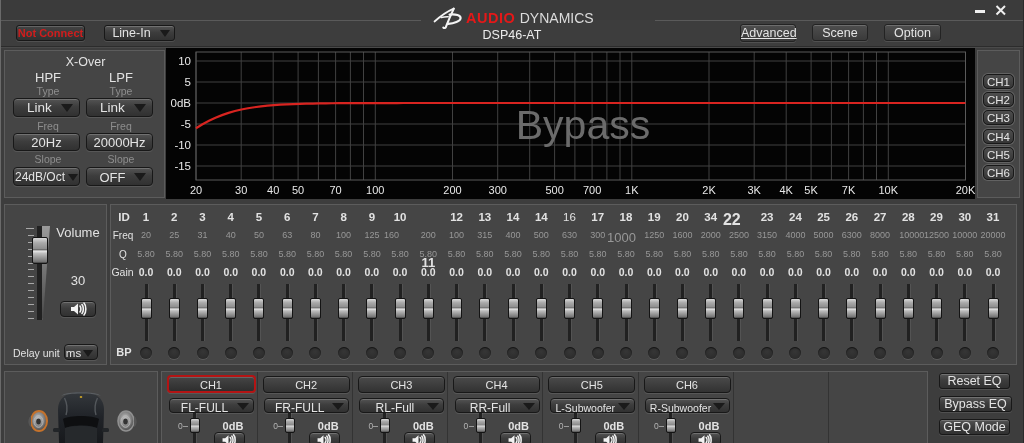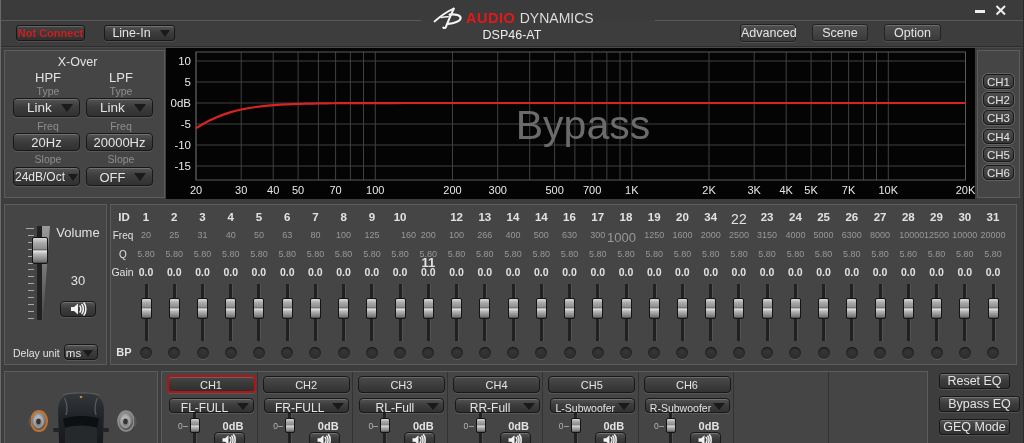--- a/index.html
+++ b/index.html
@@ -30,25 +30,25 @@
 <path d="M6.5 17.5 C12 12.5, 19 7.5, 25.8 4.6" stroke="#f4f4f4" stroke-width="1.7" fill="none" stroke-linecap="round"></path>
 <path d="M25.8 4.6 C23.2 10, 20.2 17, 17.8 23.2 C17.3 24.3, 16 24.3, 15.3 23.5" stroke="#f4f4f4" stroke-width="2.1" fill="none" stroke-linecap="round"></path>
 <path d="M21.5 10.6 C27.5 9.7, 33 11.6, 32.6 14.3 C32.2 17.2, 26 19.6, 20.3 19.9" stroke="#f4f4f4" stroke-width="2.1" fill="none" stroke-linecap="round"></path>
 <path d="M13.2 13.6 C15.5 13, 18.2 12.7, 20.2 12.8" stroke="#f4f4f4" stroke-width="1.5" fill="none" stroke-linecap="round"></path>
 </svg>
 <div class="abs" style="left:466px;top:10px;font-size:14.5px;font-weight:bold;color:#e41818;letter-spacing:0.5px;white-space:nowrap;">AUDIO <span style="color:#dcdcdc;font-weight:normal;letter-spacing:0;font-size:14px;">DYNAMICS</span></div>
 <div class="abs" style="left:452px;top:28px;width:120px;text-align:center;font-size:12.5px;color:#ececec;">DSP46-AT</div>
 <div class="btn" style="left:16px;top:25px;width:69px;height:16px;background:linear-gradient(#434343,#303030);border-radius:3px;font-size:11px;line-height:15px;"><span style="font-weight:bold;color:#d01d1d;">Not Connect</span></div>
 <div class="btn" style="left:104px;top:25px;width:71px;height:16px;border-radius:3px;font-size:12.5px;line-height:14.5px;"><span style="margin-right:16px;">Line-In</span></div>
 <div class="tri" style="left:160px;top:30px;border-left-width:5.5px;border-right-width:5.5px;border-top-width:7px;"></div>
-<div class="btn" style="left:740px;top:24px;width:56px;height:18px;border-radius:3px;background:linear-gradient(#4e4e4e,#3a3a3a);border-color:#232323;font-size:12.5px;line-height:16.5px;"><span>Advanced</span></div>
+<div class="btn" style="left:740px;top:24px;width:56px;height:18px;border-radius:3px;background:linear-gradient(#4e4e4e,#3a3a3a);border-color:#232323;font-size:12.5px;line-height:16.5px;text-decoration:underline;"><span>Advanced</span></div>
 <div class="btn" style="left:812px;top:24px;width:56px;height:17px;border-radius:3px;background:linear-gradient(#4e4e4e,#3a3a3a);border-color:#232323;font-size:12.5px;line-height:16.5px;"><span>Scene</span></div>
 <div class="btn" style="left:884px;top:24px;width:57px;height:17px;border-radius:3px;background:linear-gradient(#4e4e4e,#3a3a3a);border-color:#232323;font-size:12.5px;line-height:16.5px;"><span>Option</span></div>
 <div class="panel" style="left:4px;top:50px;width:161px;height:148px;"></div>
-<div class="abs wt" style="left:8px;top:55px;width:139px;text-align:center;font-size:12.5px;">X-Over</div>
+<div class="abs wt" style="left:16px;top:55px;width:139px;text-align:center;font-size:12.5px;">X-Over</div>
 <div class="abs wt" style="left:14px;top:70px;width:68px;text-align:center;font-size:13px;">HPF</div>
 <div class="abs wt" style="left:87px;top:70px;width:68px;text-align:center;font-size:13px;">LPF</div>
 <div class="lbl" style="left:14px;top:85px;width:68px;font-size:10.5px;">Type</div>
 <div class="lbl" style="left:14px;top:120px;width:68px;font-size:10.5px;">Freq</div>
 <div class="lbl" style="left:14px;top:153px;width:68px;font-size:10.5px;">Slope</div>
 <div class="lbl" style="left:87px;top:85px;width:68px;font-size:10.5px;">Type</div>
 <div class="lbl" style="left:87px;top:120px;width:68px;font-size:10.5px;">Freq</div>
 <div class="lbl" style="left:87px;top:153px;width:68px;font-size:10.5px;">Slope</div>
 <div class="btn" style="left:13px;top:98px;width:67px;height:19px;font-size:13.5px;line-height:18px;"><span style="margin-right:14px;">Link</span></div>
 <div class="tri" style="left:61px;top:104px;border-left-width:6.5px;border-right-width:6.5px;border-top-width:8.5px;"></div>
@@ -230,62 +230,62 @@
 <div class="thumb" style="left:338.1px;top:297.5px;width:11px;height:21.5px;"></div>
 <div class="abs" style="left:337.6px;top:346.5px;width:12px;height:12px;border-radius:50%;background:radial-gradient(circle at 50% 40%,#363636,#282828);box-shadow:0 1px 0 rgba(255,255,255,0.12), inset 0 1px 1px rgba(0,0,0,0.6);"></div>
 <div class="abs wt" style="left:355.9px;top:211px;width:32px;text-align:center;font-size:11.5px;font-weight:bold;">9</div>
 <div class="abs" style="left:355.9px;top:230px;width:32px;text-align:center;font-size:9px;color:#989898;">125</div>
 <div class="abs" style="left:355.9px;top:249px;width:32px;text-align:center;font-size:9px;color:#989898;">5.80</div>
 <div class="abs wt" style="left:355.9px;top:266px;width:32px;text-align:center;font-size:10.5px;font-weight:bold;">0.0</div>
 <div class="track" style="left:370.4px;top:284px;width:3px;height:57px;"></div>
 <div class="thumb" style="left:366.4px;top:297.5px;width:11px;height:21.5px;"></div>
 <div class="abs" style="left:365.9px;top:346.5px;width:12px;height:12px;border-radius:50%;background:radial-gradient(circle at 50% 40%,#363636,#282828);box-shadow:0 1px 0 rgba(255,255,255,0.12), inset 0 1px 1px rgba(0,0,0,0.6);"></div>
 <div class="abs wt" style="left:384.1px;top:211px;width:32px;text-align:center;font-size:11.5px;font-weight:bold;">10</div>
-<div class="abs" style="left:384.1px;top:230px;width:32px;text-align:right;font-size:9px;color:#989898;">160</div>
+<div class="abs" style="left:384.1px;top:230px;width:32px;text-align:left;font-size:9px;color:#989898;">160</div>
 <div class="abs" style="left:384.1px;top:249px;width:32px;text-align:center;font-size:9px;color:#989898;">5.80</div>
 <div class="abs wt" style="left:384.1px;top:266px;width:32px;text-align:center;font-size:10.5px;font-weight:bold;">0.0</div>
 <div class="track" style="left:398.6px;top:284px;width:3px;height:57px;"></div>
 <div class="thumb" style="left:394.6px;top:297.5px;width:11px;height:21.5px;"></div>
 <div class="abs" style="left:394.1px;top:346.5px;width:12px;height:12px;border-radius:50%;background:radial-gradient(circle at 50% 40%,#363636,#282828);box-shadow:0 1px 0 rgba(255,255,255,0.12), inset 0 1px 1px rgba(0,0,0,0.6);"></div>
 <div class="abs wt" style="left:412.3px;top:211px;width:32px;text-align:center;font-size:13px;font-weight:bold;margin-top:44px;">11</div>
 <div class="abs" style="left:412.3px;top:230px;width:32px;text-align:center;font-size:9px;color:#989898;">200</div>
 <div class="abs" style="left:412.3px;top:249px;width:32px;text-align:center;font-size:9px;color:#989898;">5.80</div>
 <div class="abs wt" style="left:412.3px;top:266px;width:32px;text-align:center;font-size:10.5px;font-weight:bold;">0.0</div>
 <div class="track" style="left:426.8px;top:284px;width:3px;height:57px;"></div>
 <div class="thumb" style="left:422.8px;top:297.5px;width:11px;height:21.5px;"></div>
 <div class="abs" style="left:422.3px;top:346.5px;width:12px;height:12px;border-radius:50%;background:radial-gradient(circle at 50% 40%,#363636,#282828);box-shadow:0 1px 0 rgba(255,255,255,0.12), inset 0 1px 1px rgba(0,0,0,0.6);"></div>
 <div class="abs wt" style="left:440.6px;top:211px;width:32px;text-align:center;font-size:11.5px;font-weight:bold;">12</div>
 <div class="abs" style="left:440.6px;top:230px;width:32px;text-align:center;font-size:9px;color:#989898;">100</div>
 <div class="abs" style="left:440.6px;top:249px;width:32px;text-align:center;font-size:9px;color:#989898;">5.80</div>
 <div class="abs wt" style="left:440.6px;top:266px;width:32px;text-align:center;font-size:10.5px;font-weight:bold;">0.0</div>
 <div class="track" style="left:455.1px;top:284px;width:3px;height:57px;"></div>
 <div class="thumb" style="left:451.1px;top:297.5px;width:11px;height:21.5px;"></div>
 <div class="abs" style="left:450.6px;top:346.5px;width:12px;height:12px;border-radius:50%;background:radial-gradient(circle at 50% 40%,#363636,#282828);box-shadow:0 1px 0 rgba(255,255,255,0.12), inset 0 1px 1px rgba(0,0,0,0.6);"></div>
 <div class="abs wt" style="left:468.8px;top:211px;width:32px;text-align:center;font-size:11.5px;font-weight:bold;">13</div>
-<div class="abs" style="left:468.8px;top:230px;width:32px;text-align:center;font-size:9px;color:#989898;">266</div>
+<div class="abs" style="left:468.8px;top:230px;width:32px;text-align:center;font-size:9px;color:#989898;">315</div>
 <div class="abs" style="left:468.8px;top:249px;width:32px;text-align:center;font-size:9px;color:#989898;">5.80</div>
 <div class="abs wt" style="left:468.8px;top:266px;width:32px;text-align:center;font-size:10.5px;font-weight:bold;">0.0</div>
 <div class="track" style="left:483.3px;top:284px;width:3px;height:57px;"></div>
 <div class="thumb" style="left:479.3px;top:297.5px;width:11px;height:21.5px;"></div>
 <div class="abs" style="left:478.8px;top:346.5px;width:12px;height:12px;border-radius:50%;background:radial-gradient(circle at 50% 40%,#363636,#282828);box-shadow:0 1px 0 rgba(255,255,255,0.12), inset 0 1px 1px rgba(0,0,0,0.6);"></div>
 <div class="abs wt" style="left:497.0px;top:211px;width:32px;text-align:center;font-size:11.5px;font-weight:bold;">14</div>
 <div class="abs" style="left:497.0px;top:230px;width:32px;text-align:center;font-size:9px;color:#989898;">400</div>
 <div class="abs" style="left:497.0px;top:249px;width:32px;text-align:center;font-size:9px;color:#989898;">5.80</div>
 <div class="abs wt" style="left:497.0px;top:266px;width:32px;text-align:center;font-size:10.5px;font-weight:bold;">0.0</div>
 <div class="track" style="left:511.5px;top:284px;width:3px;height:57px;"></div>
 <div class="thumb" style="left:507.5px;top:297.5px;width:11px;height:21.5px;"></div>
 <div class="abs" style="left:507.0px;top:346.5px;width:12px;height:12px;border-radius:50%;background:radial-gradient(circle at 50% 40%,#363636,#282828);box-shadow:0 1px 0 rgba(255,255,255,0.12), inset 0 1px 1px rgba(0,0,0,0.6);"></div>
 <div class="abs wt" style="left:525.3px;top:211px;width:32px;text-align:center;font-size:11.5px;font-weight:bold;">14</div>
 <div class="abs" style="left:525.3px;top:230px;width:32px;text-align:center;font-size:9px;color:#989898;">500</div>
 <div class="abs" style="left:525.3px;top:249px;width:32px;text-align:center;font-size:9px;color:#989898;">5.80</div>
 <div class="abs wt" style="left:525.3px;top:266px;width:32px;text-align:center;font-size:10.5px;font-weight:bold;">0.0</div>
 <div class="track" style="left:539.8px;top:284px;width:3px;height:57px;"></div>
 <div class="thumb" style="left:535.8px;top:297.5px;width:11px;height:21.5px;"></div>
 <div class="abs" style="left:535.3px;top:346.5px;width:12px;height:12px;border-radius:50%;background:radial-gradient(circle at 50% 40%,#363636,#282828);box-shadow:0 1px 0 rgba(255,255,255,0.12), inset 0 1px 1px rgba(0,0,0,0.6);"></div>
-<div class="abs wt" style="left:553.5px;top:211px;width:32px;text-align:center;font-size:11.5px;font-weight:bold;">16</div>
+<div class="abs wt" style="left:553.5px;top:211px;width:32px;text-align:center;font-size:11.5px;font-weight:normal;">16</div>
 <div class="abs" style="left:553.5px;top:230px;width:32px;text-align:center;font-size:9px;color:#989898;">630</div>
 <div class="abs" style="left:553.5px;top:249px;width:32px;text-align:center;font-size:9px;color:#989898;">5.80</div>
 <div class="abs wt" style="left:553.5px;top:266px;width:32px;text-align:center;font-size:10.5px;font-weight:bold;">0.0</div>
 <div class="track" style="left:568.0px;top:284px;width:3px;height:57px;"></div>
 <div class="thumb" style="left:564.0px;top:297.5px;width:11px;height:21.5px;"></div>
 <div class="abs" style="left:563.5px;top:346.5px;width:12px;height:12px;border-radius:50%;background:radial-gradient(circle at 50% 40%,#363636,#282828);box-shadow:0 1px 0 rgba(255,255,255,0.12), inset 0 1px 1px rgba(0,0,0,0.6);"></div>
 <div class="abs wt" style="left:581.7px;top:211px;width:32px;text-align:center;font-size:11.5px;font-weight:bold;">17</div>
 <div class="abs" style="left:581.7px;top:230px;width:32px;text-align:center;font-size:9px;color:#989898;">300</div>
 <div class="abs" style="left:581.7px;top:249px;width:32px;text-align:center;font-size:9px;color:#989898;">5.80</div>
 <div class="abs wt" style="left:581.7px;top:266px;width:32px;text-align:center;font-size:10.5px;font-weight:bold;">0.0</div>
@@ -313,21 +313,21 @@
 <div class="track" style="left:680.9px;top:284px;width:3px;height:57px;"></div>
 <div class="thumb" style="left:676.9px;top:297.5px;width:11px;height:21.5px;"></div>
 <div class="abs" style="left:676.4px;top:346.5px;width:12px;height:12px;border-radius:50%;background:radial-gradient(circle at 50% 40%,#363636,#282828);box-shadow:0 1px 0 rgba(255,255,255,0.12), inset 0 1px 1px rgba(0,0,0,0.6);"></div>
 <div class="abs wt" style="left:694.7px;top:211px;width:32px;text-align:center;font-size:11.5px;font-weight:bold;">34</div>
 <div class="abs" style="left:694.7px;top:230px;width:32px;text-align:center;font-size:9px;color:#989898;">2000</div>
 <div class="abs" style="left:694.7px;top:249px;width:32px;text-align:center;font-size:9px;color:#989898;">5.80</div>
 <div class="abs wt" style="left:694.7px;top:266px;width:32px;text-align:center;font-size:10.5px;font-weight:bold;">0.0</div>
 <div class="track" style="left:709.2px;top:284px;width:3px;height:57px;"></div>
 <div class="thumb" style="left:705.2px;top:297.5px;width:11px;height:21.5px;"></div>
 <div class="abs" style="left:704.7px;top:346.5px;width:12px;height:12px;border-radius:50%;background:radial-gradient(circle at 50% 40%,#363636,#282828);box-shadow:0 1px 0 rgba(255,255,255,0.12), inset 0 1px 1px rgba(0,0,0,0.6);"></div>
-<div class="abs wt" style="left:722.9px;top:211px;width:32px;text-align:center;font-size:14px;font-weight:normal;">22</div>
+<div class="abs wt" style="left:722.9px;top:211px;width:32px;font-size:16px;font-weight:bold;">22</div>
 <div class="abs" style="left:722.9px;top:230px;width:32px;text-align:center;font-size:9px;color:#989898;">2500</div>
 <div class="abs" style="left:722.9px;top:249px;width:32px;text-align:center;font-size:9px;color:#989898;">5.80</div>
 <div class="abs wt" style="left:722.9px;top:266px;width:32px;text-align:center;font-size:10.5px;font-weight:bold;">0.0</div>
 <div class="track" style="left:737.4px;top:284px;width:3px;height:57px;"></div>
 <div class="thumb" style="left:733.4px;top:297.5px;width:11px;height:21.5px;"></div>
 <div class="abs" style="left:732.9px;top:346.5px;width:12px;height:12px;border-radius:50%;background:radial-gradient(circle at 50% 40%,#363636,#282828);box-shadow:0 1px 0 rgba(255,255,255,0.12), inset 0 1px 1px rgba(0,0,0,0.6);"></div>
 <div class="abs wt" style="left:751.1px;top:211px;width:32px;text-align:center;font-size:11.5px;font-weight:bold;">23</div>
 <div class="abs" style="left:751.1px;top:230px;width:32px;text-align:center;font-size:9px;color:#989898;">3150</div>
 <div class="abs" style="left:751.1px;top:249px;width:32px;text-align:center;font-size:9px;color:#989898;">5.80</div>
 <div class="abs wt" style="left:751.1px;top:266px;width:32px;text-align:center;font-size:10.5px;font-weight:bold;">0.0</div>
@@ -501,15 +501,15 @@
 <div class="abs" style="left:659.0px;top:425.5px;width:5px;height:1px;background:#9a9a9a;"></div>
 <div class="track" style="left:669.0px;top:413px;width:3px;height:30px;"></div>
 <div class="thumb" style="left:666.0px;top:418px;width:10px;height:14.5px;"></div>
 <div class="abs wt" style="left:693.0px;top:419.5px;width:32px;text-align:center;font-size:11px;font-weight:bold;">0dB</div>
 <div class="btn" style="left:690.0px;top:431.5px;width:31px;height:14px;"></div>
 <svg class="abs" style="left:696.0px;top:433.5px;" width="17" height="12" viewBox="0 0 20 14">
     <path d="M3 5 L6 5 L10 1.5 L10 12.5 L6 9 L3 9 Z" fill="#f2f2f2"></path>
     <path d="M12 4 C13.2 5.5,13.2 8.5,12 10 M14 2.5 C15.8 4.5,15.8 9.5,14 11.5 M16 1 C18.4 3.5,18.4 10.5,16 13" stroke="#f2f2f2" stroke-width="1.8" fill="none" stroke-linecap="round"></path>
   </svg>
 <div class="btn" style="left:939px;top:373px;width:71px;height:16px;border-radius:3px;font-size:12.5px;line-height:15.5px;"><span>Reset EQ</span></div>
-<div class="btn" style="left:939px;top:396px;width:81px;height:16px;border-radius:3px;font-size:12.5px;line-height:15.5px;"><span>Bypass EQ</span></div>
+<div class="btn" style="left:939px;top:396px;width:73px;height:16px;border-radius:3px;font-size:12.5px;line-height:15.5px;"><span>Bypass EQ</span></div>
 <div class="btn" style="left:939px;top:419px;width:71px;height:16px;border-radius:3px;font-size:12.5px;line-height:15.5px;"><span>GEQ Mode</span></div>
 <div class="abs" style="left:0;top:0;width:1px;height:443px;background:#6a6a6a;"></div>
 <div class="abs" style="left:1023px;top:0;width:1px;height:443px;background:#2a2a2a;"></div>
 </body></html>

